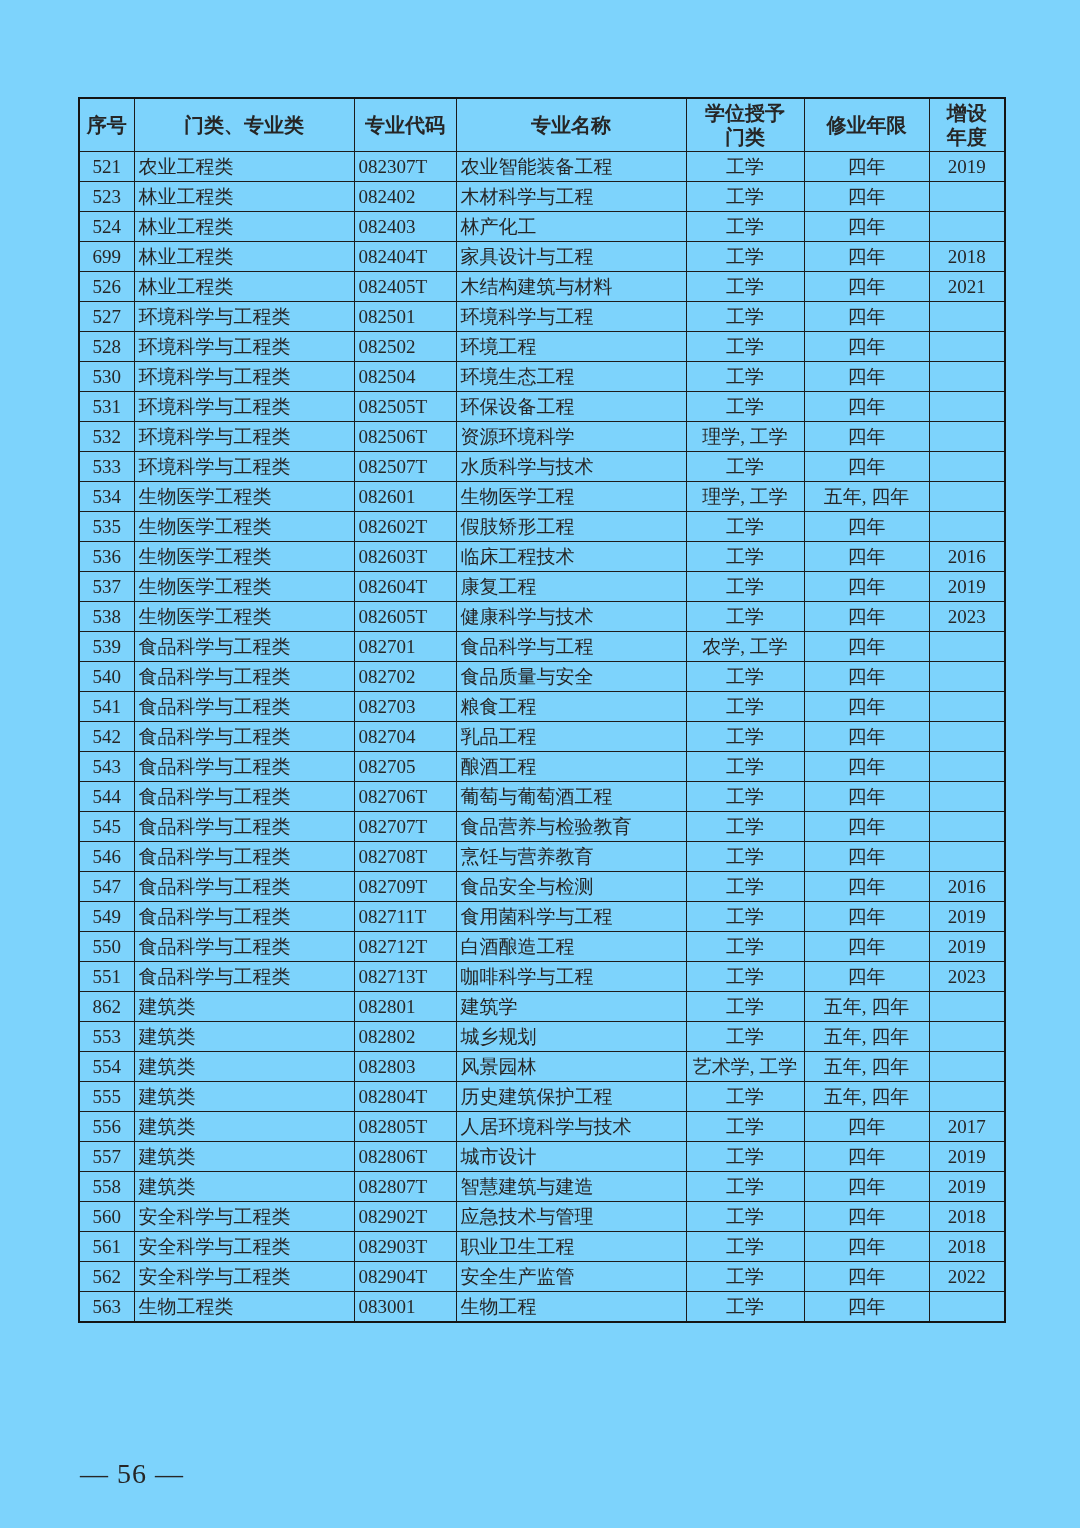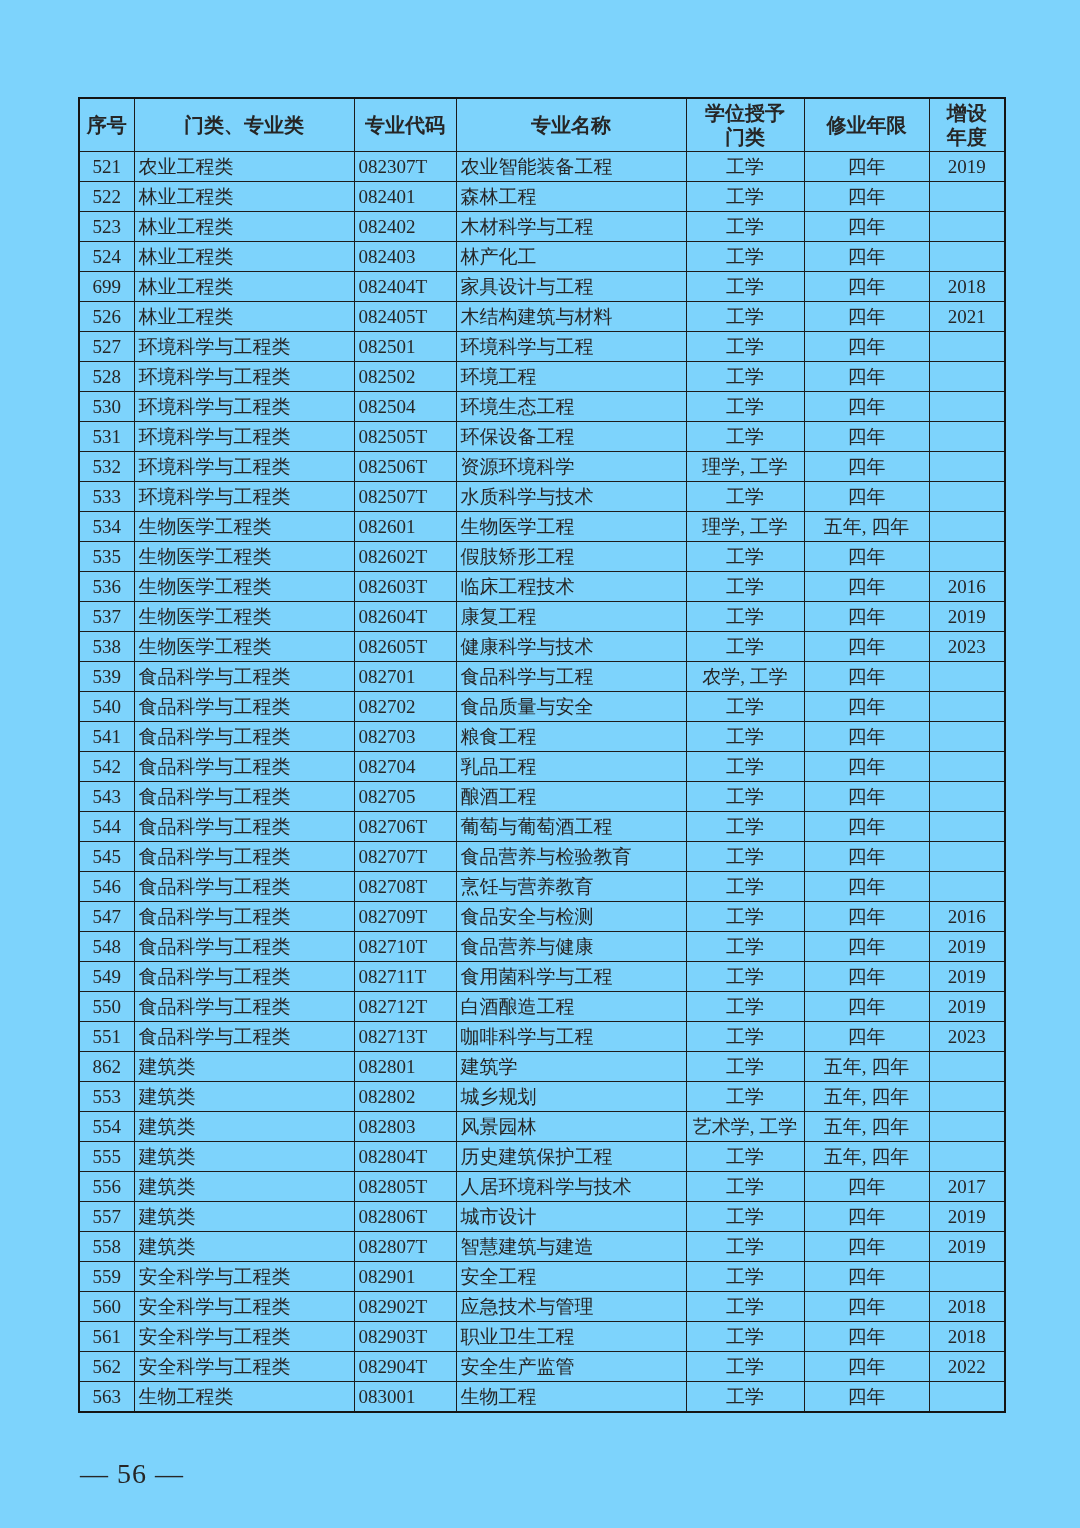--- a/index.html
+++ b/index.html
@@ -93,29 +93,20 @@
         <tr>
           <td class="c">521</td>
           <td class="l">农业工程类</td>
           <td class="l">082307T</td>
           <td class="l">农业智能装备工程</td>
           <td class="c">工学</td>
           <td class="c">四年</td>
           <td class="c">2019</td>
         </tr>
         <tr>
-          <td class="c">522</td>
-          <td class="l">林业工程类</td>
-          <td class="l">082401</td>
-          <td class="l">森林工程</td>
-          <td class="c">工学</td>
-          <td class="c">四年</td>
-          <td class="c"></td>
-        </tr>
-        <tr>
           <td class="c">523</td>
           <td class="l">林业工程类</td>
           <td class="l">082402</td>
           <td class="l">木材科学与工程</td>
           <td class="c">工学</td>
           <td class="c">四年</td>
           <td class="c"></td>
         </tr>
         <tr>
           <td class="c">524</td>
@@ -318,29 +309,20 @@
         <tr>
           <td class="c">547</td>
           <td class="l">食品科学与工程类</td>
           <td class="l">082709T</td>
           <td class="l">食品安全与检测</td>
           <td class="c">工学</td>
           <td class="c">四年</td>
           <td class="c">2016</td>
         </tr>
         <tr>
-          <td class="c">548</td>
-          <td class="l">食品科学与工程类</td>
-          <td class="l">082710T</td>
-          <td class="l">食品营养与健康</td>
-          <td class="c">工学</td>
-          <td class="c">四年</td>
-          <td class="c">2019</td>
-        </tr>
-        <tr>
           <td class="c">549</td>
           <td class="l">食品科学与工程类</td>
           <td class="l">082711T</td>
           <td class="l">食用菌科学与工程</td>
           <td class="c">工学</td>
           <td class="c">四年</td>
           <td class="c">2019</td>
         </tr>
         <tr>
           <td class="c">550</td>
@@ -415,29 +397,20 @@
           <td class="c">2019</td>
         </tr>
         <tr>
           <td class="c">558</td>
           <td class="l">建筑类</td>
           <td class="l">082807T</td>
           <td class="l">智慧建筑与建造</td>
           <td class="c">工学</td>
           <td class="c">四年</td>
           <td class="c">2019</td>
-        </tr>
-        <tr>
-          <td class="c">559</td>
-          <td class="l">安全科学与工程类</td>
-          <td class="l">082901</td>
-          <td class="l">安全工程</td>
-          <td class="c">工学</td>
-          <td class="c">四年</td>
-          <td class="c"></td>
         </tr>
         <tr>
           <td class="c">560</td>
           <td class="l">安全科学与工程类</td>
           <td class="l">082902T</td>
           <td class="l">应急技术与管理</td>
           <td class="c">工学</td>
           <td class="c">四年</td>
           <td class="c">2018</td>
         </tr>

